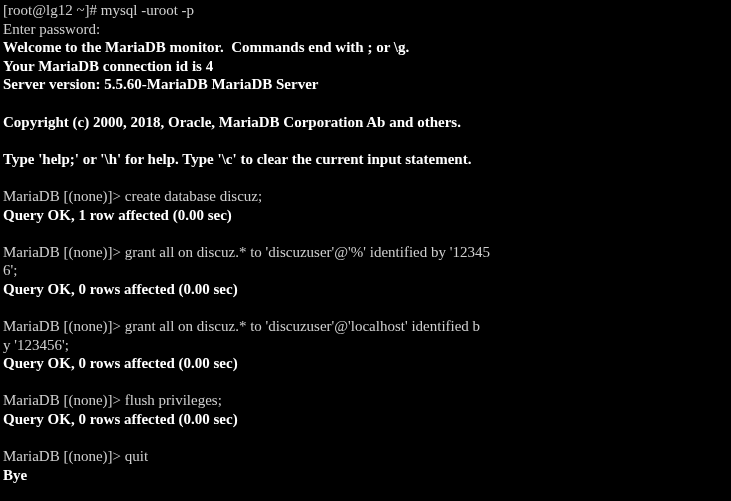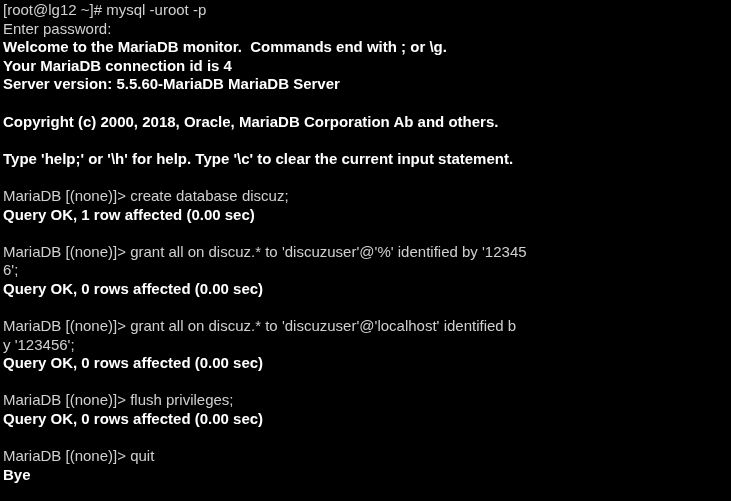--- a/index.html
+++ b/index.html
@@ -7,21 +7,21 @@
     margin: 0;
     padding: 0;
     background: #000000;
   }
   #terminal {
     position: relative;
     width: 731px;
     height: 501px;
     background: #000000;
     overflow: hidden;
-    font-family: Liberation Sans, sans-serif;
+    font-family: Liberation Serif, serif;
     font-size: 15px;
     line-height: 18.6px;
     letter-spacing: 0px;
     white-space: pre;
   }
   #screen {
     position: absolute;
     left: 3px;
     top: 1px;
     width: 728px;

